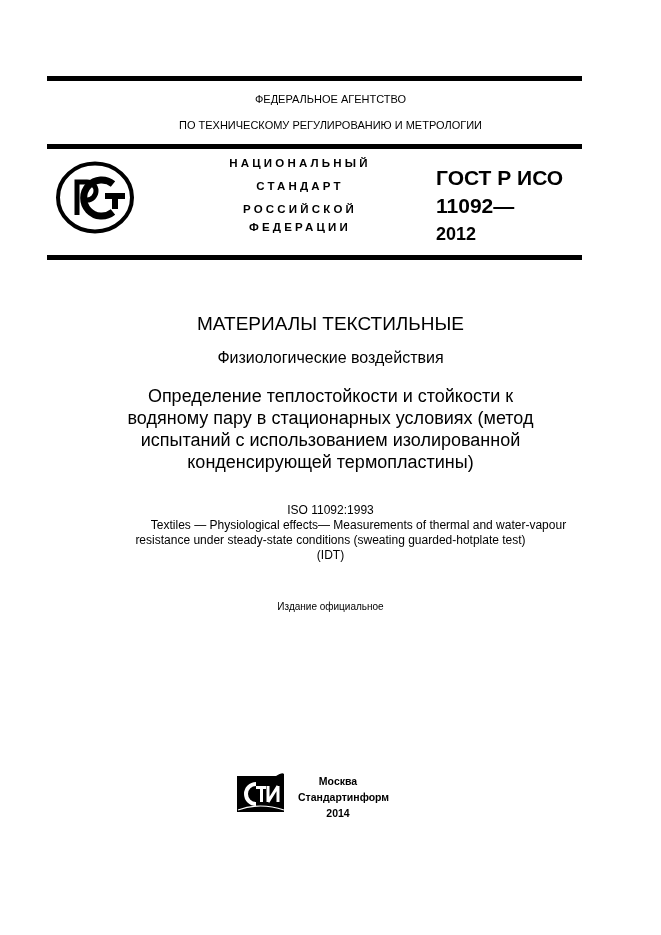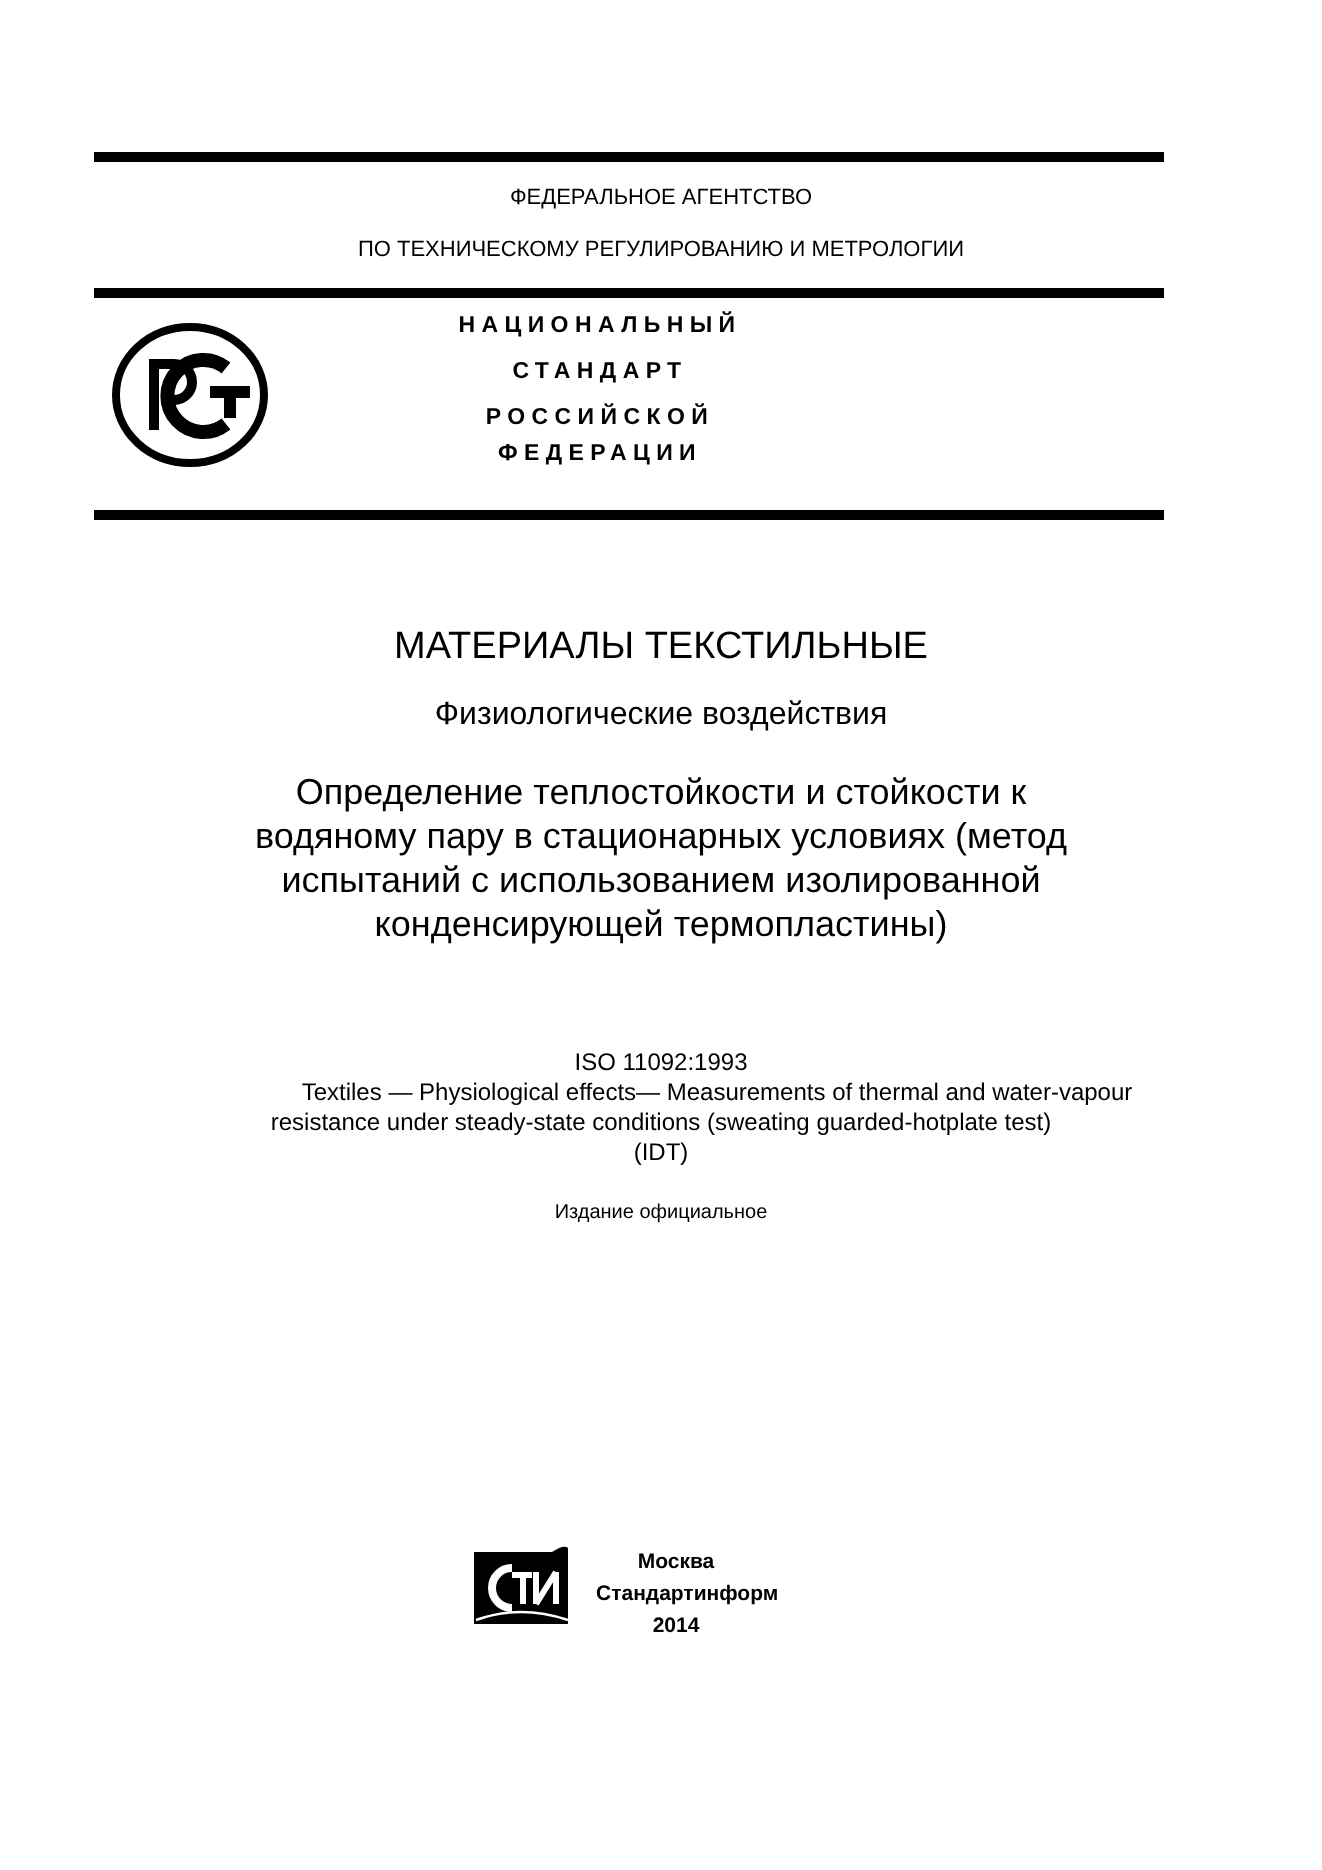--- a/index.html
+++ b/index.html
@@ -9,21 +9,21 @@
   .center-line { position: absolute; left: 0; width: 661px; text-align: center; font-weight: normal; }
   .agency { font-size: 11px; }
   .logo-rst { position: absolute; left: 55px; top: 160px; width: 80px; height: 75px; }
   .natstd { position: absolute; left: 200px; width: 200px; text-align: center; font-weight: bold;
             font-size: 11.5px; letter-spacing: 3.2px; }
   .gost { position: absolute; left: 436px; font-weight: bold; font-size: 21px; line-height: 28px; }
   .gost .l3 { font-size: 18px; }
   .title1 { font-size: 19px; }
   .title2 { font-size: 16px; }
   .title3 { font-size: 18px; line-height: 22px; }
-  .iso { font-size: 12px; line-height: 15px; margin-top: 21px; }
+  .iso { font-size: 12px; line-height: 15px; }
   .edition { font-size: 10px; }
   .logo-sti { position: absolute; left: 234px; top: 772px; width: 52px; height: 44px; }
   .publisher { position: absolute; left: 298px; top: 773px; width: 80px; text-align: center;
                font-weight: bold; font-size: 10.5px; line-height: 16px; }
 </style>
 </head>
 <body>
 
 <div class="rule" style="top:76px;"></div>
 <div class="center-line agency" style="top:93px;">ФЕДЕРАЛЬНОЕ АГЕНТСТВО</div>
@@ -37,20 +37,23 @@
   <rect x="50" y="33" width="20" height="6" fill="#000"></rect>
   <rect x="57" y="33" width="6" height="16" fill="#000"></rect>
 </svg>
 
 <div class="natstd" style="top:157px;">НАЦИОНАЛЬНЫЙ</div>
 <div class="natstd" style="top:180px;">СТАНДАРТ</div>
 <div class="natstd" style="top:203px;">РОССИЙСКОЙ</div>
 <div class="natstd" style="top:221px;">ФЕДЕРАЦИИ</div>
 
 <div class="gost" style="top:164px;">
+  <div>ГОСТ Р ИСО</div>
+  <div>11092—</div>
+  <div class="l3">2012</div>
 </div>
 
 <div class="rule" style="top:255px;"></div>
 
 <div class="center-line title1" style="top:313px;">МАТЕРИАЛЫ ТЕКСТИЛЬНЫЕ</div>
 <div class="center-line title2" style="top:349px;">Физиологические воздействия</div>
 <div class="center-line title3" style="top:385px;">Определение теплостойкости и стойкости к</div>
 <div class="center-line title3" style="top:407px;">водяному пару в стационарных условиях (метод</div>
 <div class="center-line title3" style="top:429px;">испытаний с использованием изолированной</div>
 <div class="center-line title3" style="top:451px;">конденсирующей термопластины)</div>

